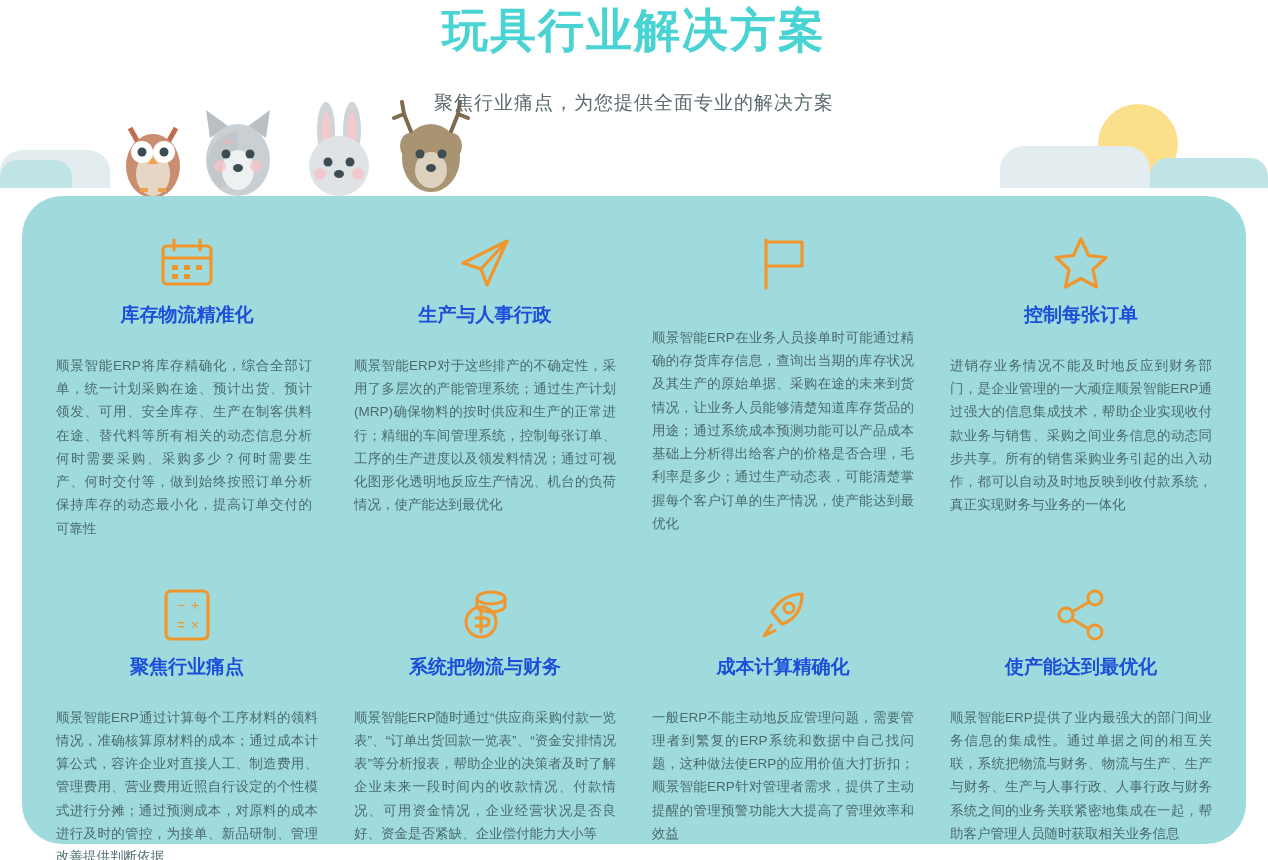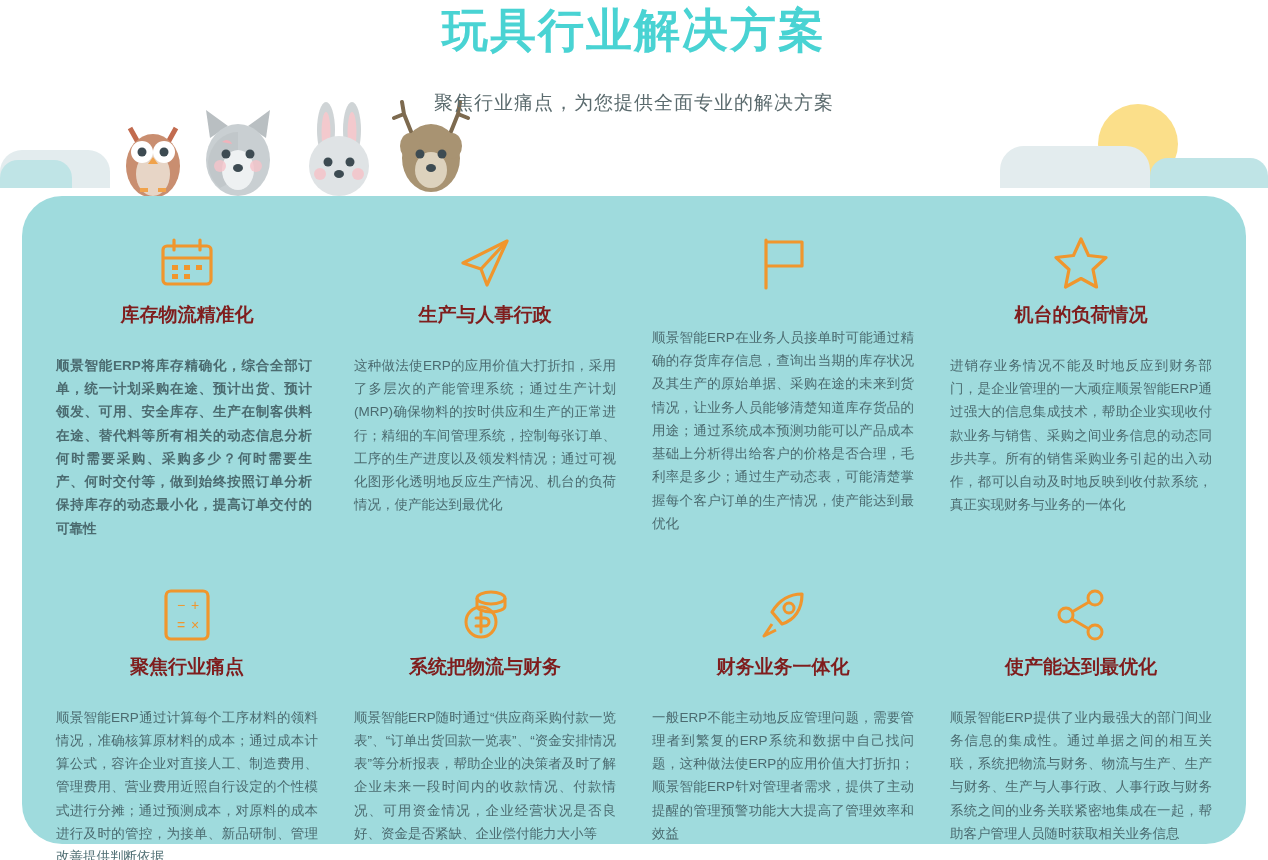--- a/index.html
+++ b/index.html
@@ -53,31 +53,31 @@
     row-gap: 38px;
     column-gap: 8px;
   }
   .cell { padding: 0 14px; }
   .icon-wrap {
     height: 74px;
     display: flex; align-items: center; justify-content: center;
   }
   .cell-title {
     text-align: center;
-    font-size: 19px; font-weight: bold; color: #7f1d1d;
+    font-size: 19px; font-weight: bold; color: #1d4ed8;
     margin-top: 2px;
   }
   .cell-body {
     margin-top: 26px;
     font-size: 13.5px; line-height: 1.72;
     color: #4b6b70;
     text-align: justify;
   }
   
-  .cell.c1 .cell-body { padding-right: 6px; font-weight: bold; }
+  .cell.c1 .cell-body { padding-right: 6px; }
 </style>
 </head>
 <body>
 
 <div class="page">
 
   <div>
 
     <div class="cloud" style="left:0px; top:150px; width:110px; height:38px; border-radius:22px 22px 0 0;"></div>
     <div class="cloud blue" style="left:0px; top:160px; width:72px; height:28px; border-radius:18px 18px 0 0;"></div>
@@ -164,40 +164,40 @@
       </div>
 
       <div class="cell">
         <div class="icon-wrap">
           <svg width="56" height="52" viewBox="0 0 56 52">
             <path d="M50 4 L6 26 L24 32 L30 48 Z" fill="none" stroke="#f0962d" stroke-width="3.2" stroke-linejoin="round"></path>
             <path d="M24 32 L50 4" fill="none" stroke="#f0962d" stroke-width="3.2"></path>
           </svg>
         </div>
         <div class="cell-title">生产与人事行政</div>
-        <div class="cell-body">这种做法使ERP的应用价值大打折扣，采用了多层次的产能管理系统；通过生产计划(MRP)确保物料的按时供应和生产的正常进行；精细的车间管理系统，控制每张订单、工序的生产进度以及领发料情况；通过可视化图形化透明地反应生产情况、机台的负荷情况，使产能达到最优化</div>
+        <div class="cell-body">顺景智能ERP对于这些排产的不确定性，采用了多层次的产能管理系统；通过生产计划(MRP)确保物料的按时供应和生产的正常进行；精细的车间管理系统，控制每张订单、工序的生产进度以及领发料情况；通过可视化图形化透明地反应生产情况、机台的负荷情况，使产能达到最优化</div>
       </div>
 
       <div class="cell">
         <div class="icon-wrap">
           <svg width="50" height="54" viewBox="0 0 50 54">
             <path d="M8 4 V52" stroke="#f0962d" stroke-width="3.2" stroke-linecap="round"></path>
             <path d="M8 6 H44 V30 H8" fill="none" stroke="#f0962d" stroke-width="3.2" stroke-linejoin="round"></path>
           </svg>
         </div>
         <div class="cell-body">顺景智能ERP在业务人员接单时可能通过精确的存货库存信息，查询出当期的库存状况及其生产的原始单据、采购在途的未来到货情况，让业务人员能够清楚知道库存货品的用途；通过系统成本预测功能可以产品成本基础上分析得出给客户的价格是否合理，毛利率是多少；通过生产动态表，可能清楚掌握每个客户订单的生产情况，使产能达到最优化</div>
       </div>
 
       <div class="cell">
         <div class="icon-wrap">
           <svg width="56" height="54" viewBox="0 0 56 54">
             <path d="M28 3 L35.5 19.5 L53 21.5 L40 33.5 L43.5 51 L28 42.5 L12.5 51 L16 33.5 L3 21.5 L20.5 19.5 Z" fill="none" stroke="#f0962d" stroke-width="3.2" stroke-linejoin="round"></path>
           </svg>
         </div>
-        <div class="cell-title">机台的负荷情况</div>
+        <div class="cell-title">控制每张订单</div>
         <div class="cell-body">进销存业务情况不能及时地反应到财务部门，是企业管理的一大顽症顺景智能ERP通过强大的信息集成技术，帮助企业实现收付款业务与销售、采购之间业务信息的动态同步共享。所有的销售采购业务引起的出入动作，都可以自动及时地反映到收付款系统，真正实现财务与业务的一体化</div>
       </div>
 
       <div class="cell">
         <div class="icon-wrap">
           <svg width="50" height="54" viewBox="0 0 50 54">
             <rect x="4" y="3" width="42" height="48" rx="5" fill="none" stroke="#f0962d" stroke-width="3.2"></rect>
             <text x="15" y="22" font-size="14" fill="#f0962d" font-family="'Liberation Sans',sans-serif">−</text>
             <text x="29" y="22" font-size="14" fill="#f0962d" font-family="'Liberation Sans',sans-serif">+</text>
             <text x="15" y="42" font-size="14" fill="#f0962d" font-family="'Liberation Sans',sans-serif">=</text>
@@ -222,21 +222,21 @@
       </div>
 
       <div class="cell">
         <div class="icon-wrap">
           <svg width="54" height="54" viewBox="0 0 54 54">
             <path d="M46 6 c-14 0 -24 8 -30 18 l10 12 c12 -4 20 -14 20 -30 z" fill="none" stroke="#f0962d" stroke-width="3.2" stroke-linejoin="round"></path>
             <circle cx="33" cy="20" r="5" fill="none" stroke="#f0962d" stroke-width="3"></circle>
             <path d="M16 36 l-8 12 l12 -6" fill="none" stroke="#f0962d" stroke-width="3" stroke-linejoin="round"></path>
           </svg>
         </div>
-        <div class="cell-title">财务业务一体化</div>
+        <div class="cell-title">成本计算精确化</div>
         <div class="cell-body">一般ERP不能主动地反应管理问题，需要管理者到繁复的ERP系统和数据中自己找问题，这种做法使ERP的应用价值大打折扣；顺景智能ERP针对管理者需求，提供了主动提醒的管理预警功能大大提高了管理效率和效益</div>
       </div>
 
       <div class="cell">
         <div class="icon-wrap">
           <svg width="54" height="54" viewBox="0 0 54 54">
             <circle cx="41" cy="10" r="7" fill="none" stroke="#f0962d" stroke-width="3"></circle>
             <circle cx="12" cy="27" r="7" fill="none" stroke="#f0962d" stroke-width="3"></circle>
             <circle cx="41" cy="44" r="7" fill="none" stroke="#f0962d" stroke-width="3"></circle>
             <path d="M18 24 L35 14 M18 31 L35 41" stroke="#f0962d" stroke-width="3"></path>

